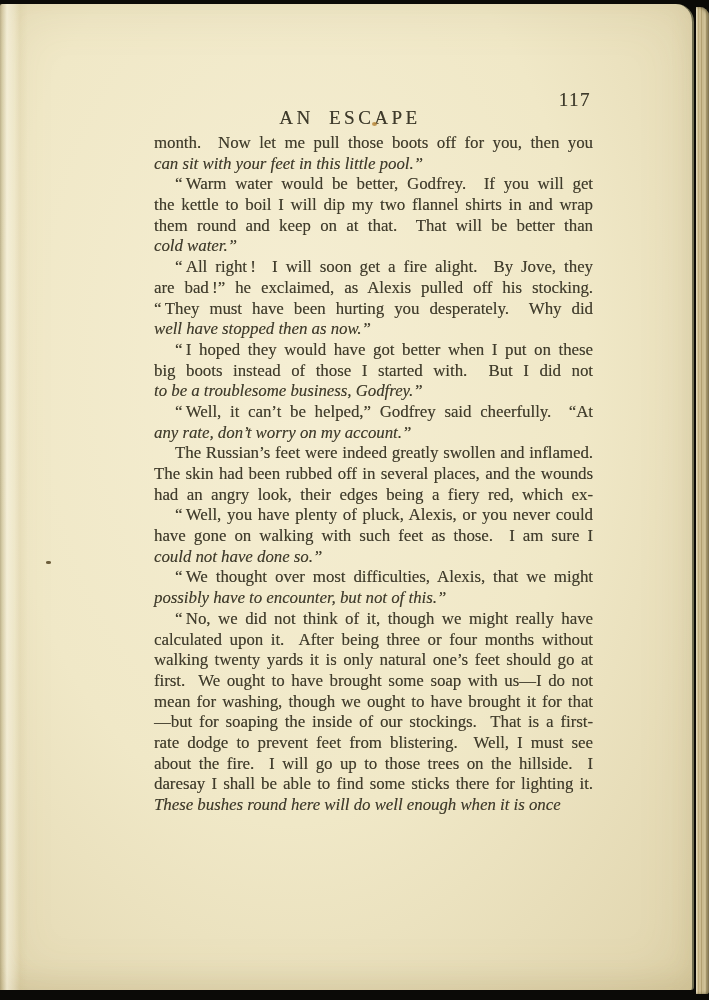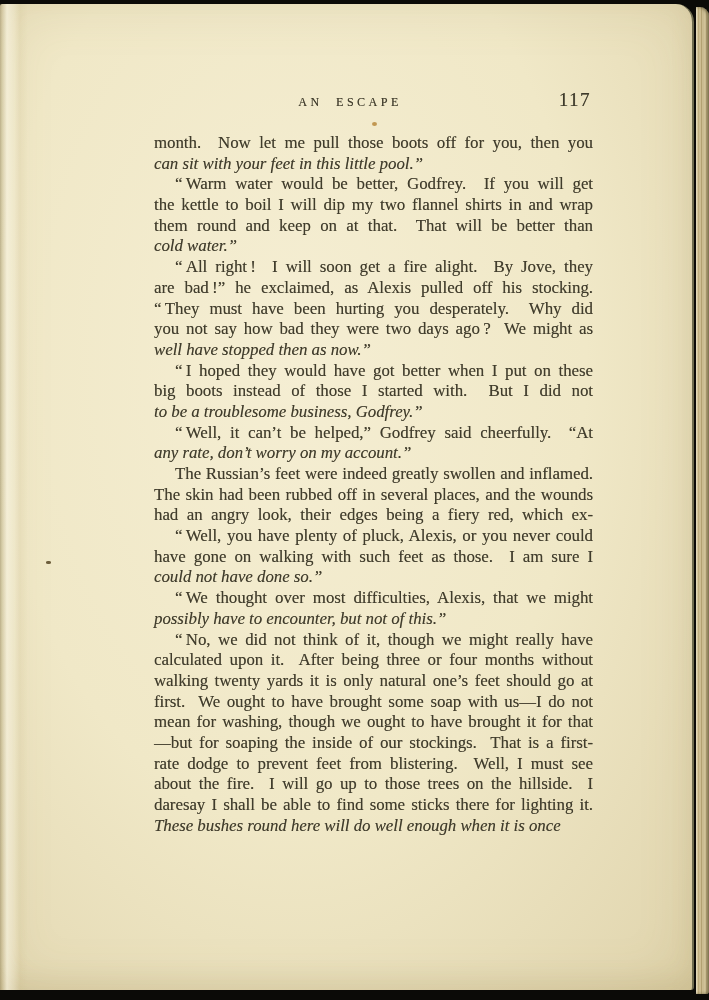--- a/index.html
+++ b/index.html
@@ -30,22 +30,22 @@
   
   .page::before{
     content:"";position:absolute;left:0;top:0;bottom:0;width:28px;pointer-events:none;
     background:linear-gradient(90deg,
       rgba(100,85,45,.30) 0,rgba(100,85,45,.10) 2px,
       rgba(255,252,238,.55) 7px,rgba(255,252,238,.25) 14px,
       rgba(200,185,135,.14) 20px,rgba(200,185,135,0) 28px);
   }
   .header{position:absolute;left:107px;width:486px;top:84px;height:26px;color:var(--header_ink,#3e3a2b);}
   .running-title{
-    position:absolute;left:50%;transform:translateX(-50%);top:7px;
-    font-size:12px;letter-spacing:3.5px;word-spacing:7px;white-space:pre;
+    position:absolute;left:50%;transform:translateX(-50%);top:19px;
+    font-size:19px;letter-spacing:3.5px;word-spacing:7px;white-space:pre;
     text-shadow:.2px .2px .3px rgba(62,58,40,.55);
   }
   .page-number{
     position:absolute;right:2px;top:1px;font-size:19px;letter-spacing:1.5px;
     text-shadow:.2px .2px .3px rgba(62,58,40,.55);
   }
   .body{
     position:absolute;left:107px;width:486px;top:129px;
     color:var(--ink,#403c2c);font-size:16.8px;line-height:20.7px;
     text-shadow:.2px .2px .3px rgba(62,58,40,.5);
@@ -75,21 +75,20 @@
         <div class="para indent">
           <div class="line">“ Warm water would be better, Godfrey.  If you will get</div>
           <div class="line">the kettle to boil I will dip my two flannel shirts in and wrap</div>
           <div class="line">them round and keep on at that.  That will be better than</div>
           <div class="line last">cold water.”</div>
         </div>
         <div class="para indent">
           <div class="line">“ All right !  I will soon get a fire alight.  By Jove, they</div>
           <div class="line">are bad !” he exclaimed, as Alexis pulled off his stocking.</div>
           <div class="line">“ They must have been hurting you desperately.  Why did</div>
-          <div class="line">you not say how bad they were two days ago ?  We might as</div>
           <div class="line last">well have stopped then as now.”</div>
         </div>
         <div class="para indent">
           <div class="line">“ I hoped they would have got better when I put on these</div>
           <div class="line">big boots instead of those I started with.  But I did not</div>
           <div class="line last">to be a troublesome business, Godfrey.”</div>
         </div>
         <div class="para indent">
           <div class="line">“ Well, it can’t be helped,” Godfrey said cheerfully.  “At</div>
           <div class="line last">any rate, don’t worry on my account.”</div>

